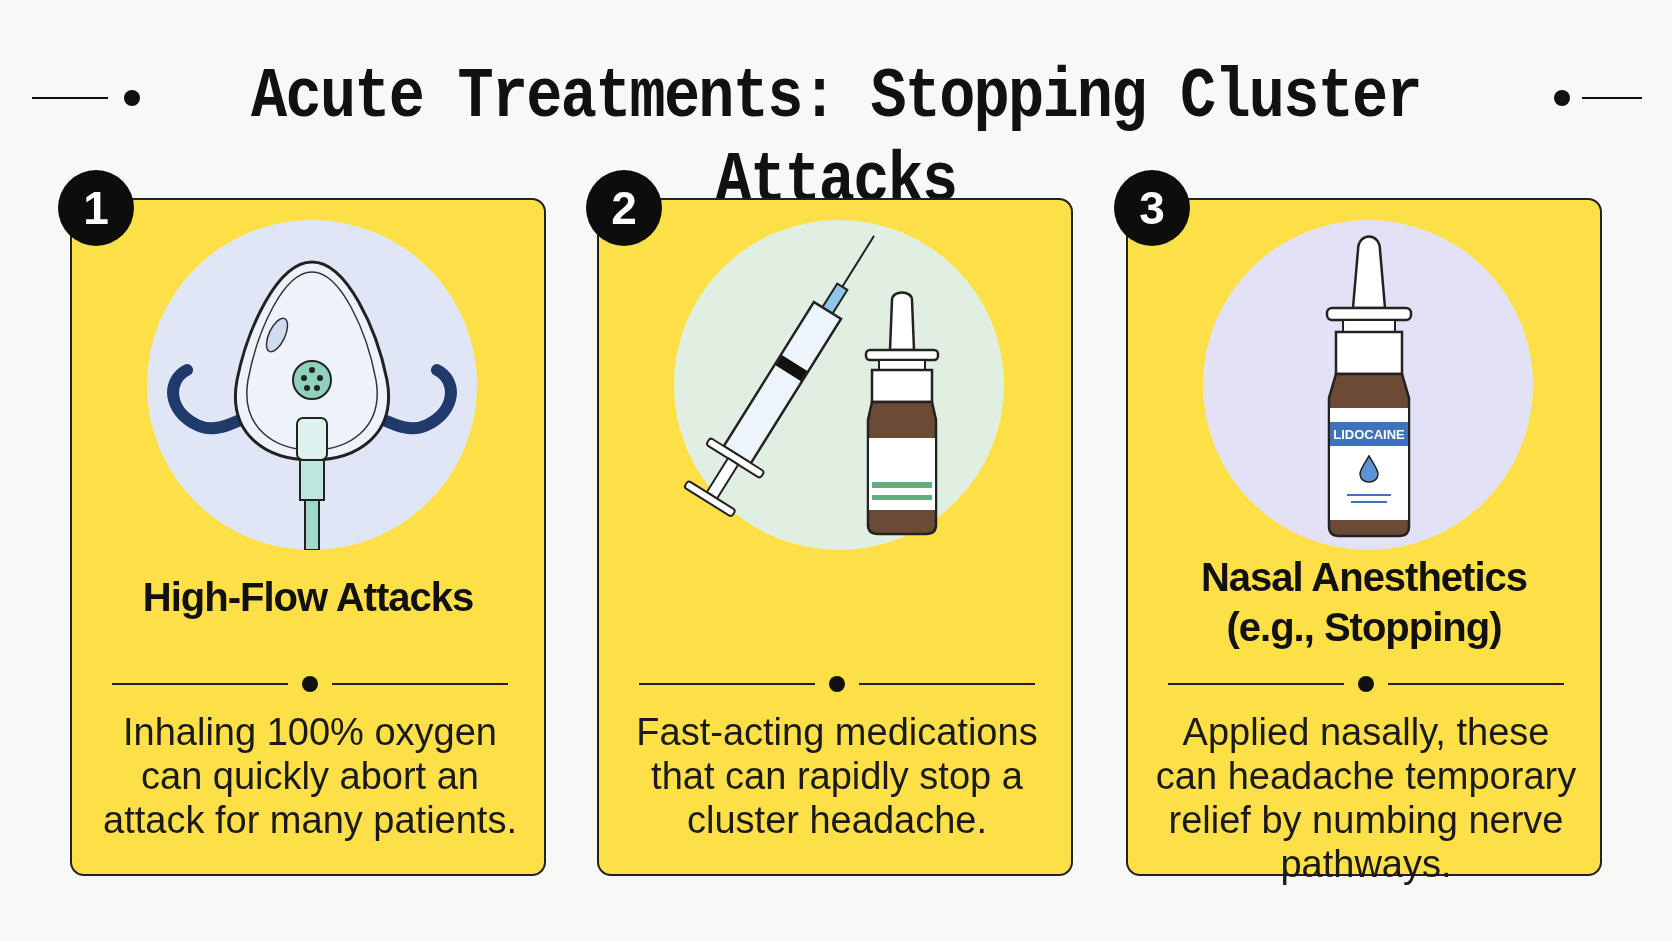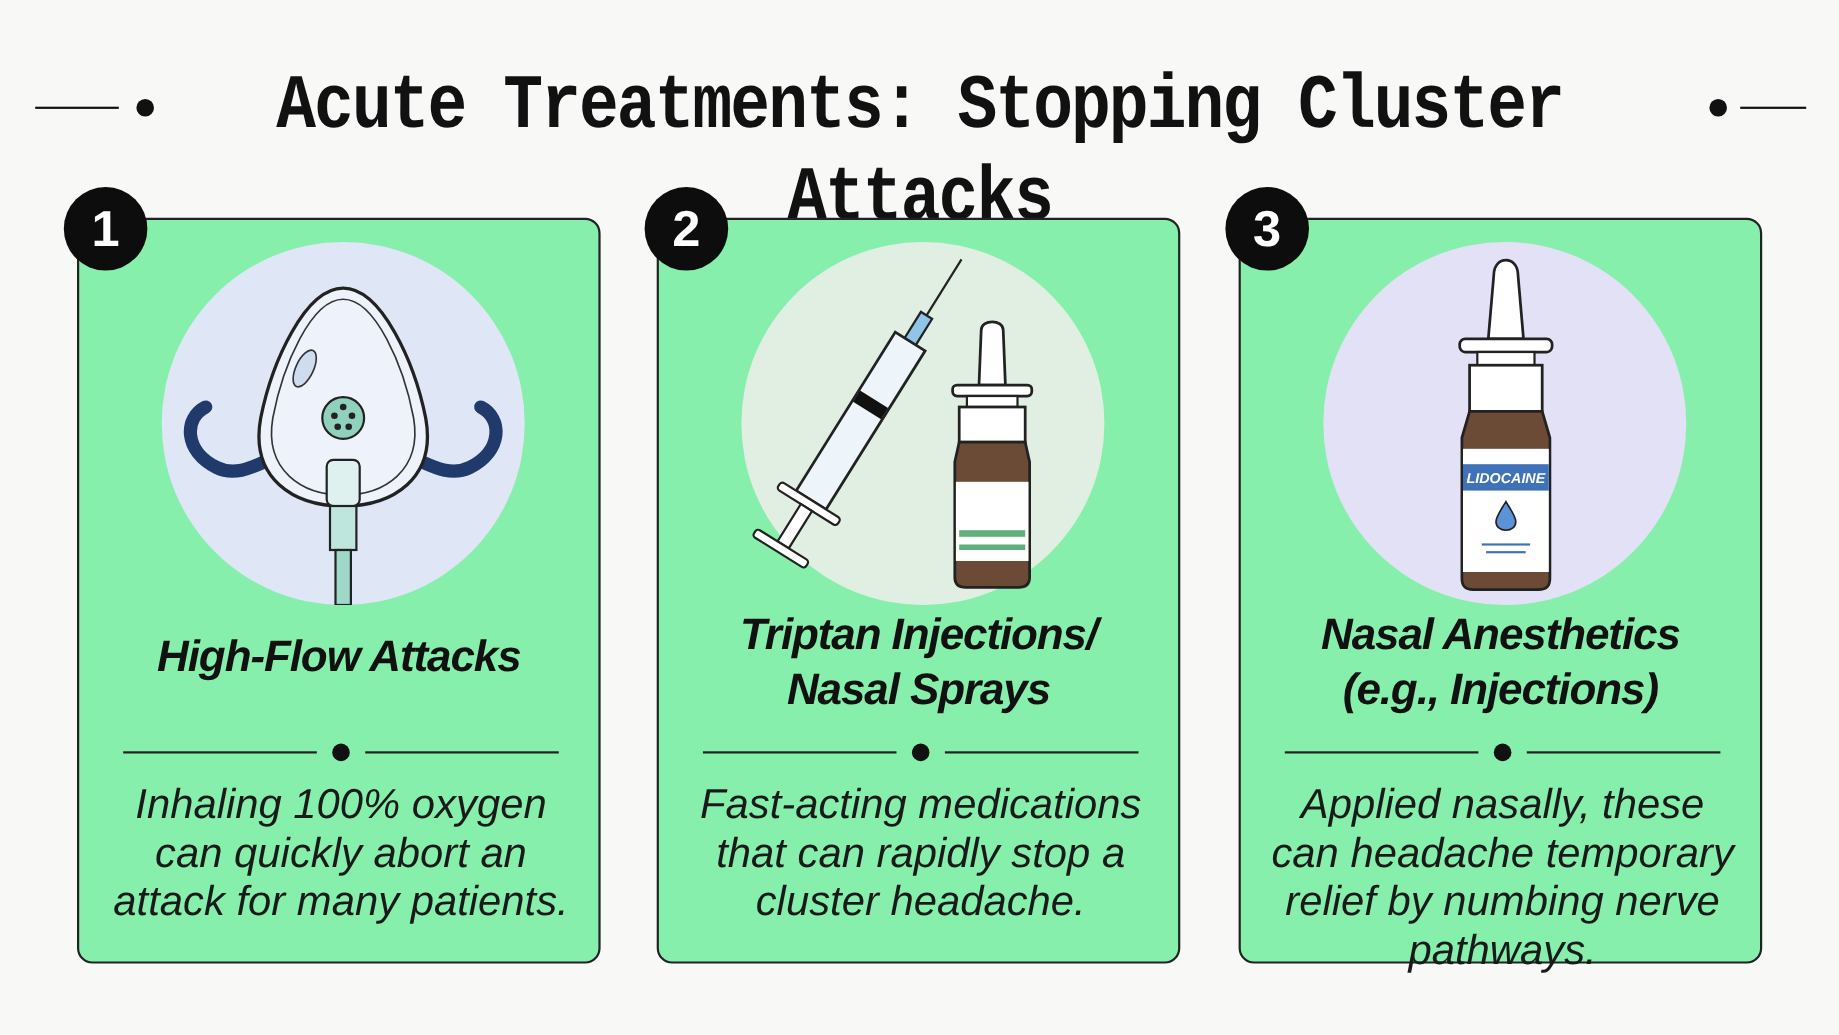--- a/index.html
+++ b/index.html
@@ -1,21 +1,21 @@
 <!DOCTYPE html>
 <html><head>
 <meta charset="utf-8">
 <style>
   html,body{margin:0;padding:0;}
   body{width:1672px;height:941px;background:#f8f8f7;position:relative;overflow:hidden;font-family:"Liberation Sans",sans-serif;color:#111;}
   .title-row{position:absolute;left:0;top:52px;width:1672px;height:90px;font-family:Liberation Mono, monospace;}
   .title-line{position:absolute;top:45px;height:2px;background:#111;}
   .title-dot{position:absolute;top:38px;width:16px;height:16px;border-radius:50%;background:#111;}
   .title{position:absolute;left:0;width:1672px;top:4px;text-align:center;font-size:70px;font-weight:bold;letter-spacing:-2px;transform:scaleX(0.86);transform-origin:center;line-height:84px;}
-  .card{position:absolute;top:198px;width:476px;height:678px;border:2px solid #222;border-radius:14px;background:#86efac;box-sizing:border-box;font-style:italic;}
+  .card{position:absolute;top:198px;width:476px;height:678px;border:2px solid #222;border-radius:14px;background:#fde047;box-sizing:border-box;}
   .badge{position:absolute;top:170px;width:76px;height:76px;border-radius:50%;background:#0d0d0d;color:#fff;font-size:46px;font-weight:bold;text-align:center;line-height:76px;z-index:2;}
   .illus{position:absolute;left:75px;top:20px;width:330px;height:330px;border-radius:50%;}
   .illus svg{position:absolute;left:0;top:0;}
   .card-title{position:absolute;left:0;width:100%;text-align:center;font-size:40px;font-weight:bold;line-height:50px;letter-spacing:-1px;}
   .sep{position:absolute;left:40px;width:396px;top:476px;height:16px;}
   .sep .l{position:absolute;top:7px;height:2px;background:#222;width:176px;}
   .sep .d{position:absolute;left:190px;top:0;width:16px;height:16px;border-radius:50%;background:#111;}
   .desc{position:absolute;left:20px;width:436px;top:510px;text-align:center;font-size:38px;line-height:44px;color:#1a1a1a;}
 </style>
 </head>
@@ -76,24 +76,20 @@
       <path d="M218 80 C218 70 238 70 238 80 L240 130 L216 130 Z" fill="#fff" stroke="#222" stroke-width="2.5"></path>
       <rect x="192" y="130" width="72" height="10" rx="4" fill="#fff" stroke="#222" stroke-width="2.5"></rect>
       <rect x="205" y="140" width="46" height="10" fill="#fff" stroke="#222" stroke-width="2"></rect>
       <rect x="198" y="150" width="60" height="32" fill="#fff" stroke="#222" stroke-width="2.5"></rect>
       <path d="M198 182 L258 182 L262 200 L262 305 C262 312 258 314 252 314 L204 314 C198 314 194 312 194 305 L194 200 Z" fill="#6b4a36" stroke="#222" stroke-width="2.5"></path>
       <rect x="195" y="218" width="66" height="72" fill="#fff"></rect>
       <rect x="198" y="262" width="60" height="6" fill="#5fb07c"></rect>
       <rect x="198" y="275" width="60" height="5" fill="#5fb07c"></rect>
     </svg>
   </div>
-  <div class="card-title" style="top:352px;">
-    <div>Triptan Injections/</div>
-    <div>Nasal Sprays</div>
-  </div>
   <div class="sep">
       <div class="l" style="left:0"></div>
       <div class="d"></div>
       <div class="l" style="left:220px"></div>
     </div>
   <div class="desc">Fast-acting medications that can rapidly stop a cluster headache.</div>
 </div>
 
 <div class="badge" style="left:1114px;">3</div>
 <div class="card" style="left:1126px;">
@@ -107,21 +103,21 @@
       <rect x="127" y="188" width="78" height="112" fill="#fff"></rect>
       <rect x="127" y="202" width="78" height="24" fill="#3f72b8"></rect>
       <text x="166" y="219" font-family="Liberation Sans, sans-serif" font-size="13" font-weight="bold" fill="#fff" text-anchor="middle">LIDOCAINE</text>
       <path d="M166 236 C160 246 157 250 157 254 C157 259 161 262 166 262 C171 262 175 259 175 254 C175 250 172 246 166 236 Z" fill="#5b93d6" stroke="#222" stroke-width="1.5"></path>
       <rect x="144" y="274" width="44" height="2" fill="#3f72b8"></rect>
       <rect x="148" y="281" width="36" height="2" fill="#3f72b8"></rect>
     </svg>
   </div>
   <div class="card-title" style="top:352px;">
     <div>Nasal Anesthetics</div>
-    <div>(e.g., Injections)</div>
+    <div>(e.g., Stopping)</div>
   </div>
   <div class="sep">
       <div class="l" style="left:0"></div>
       <div class="d"></div>
       <div class="l" style="left:220px"></div>
     </div>
   <div class="desc">Applied nasally, these can headache temporary relief by numbing nerve pathways.</div>
 </div>
 
 </body></html>

